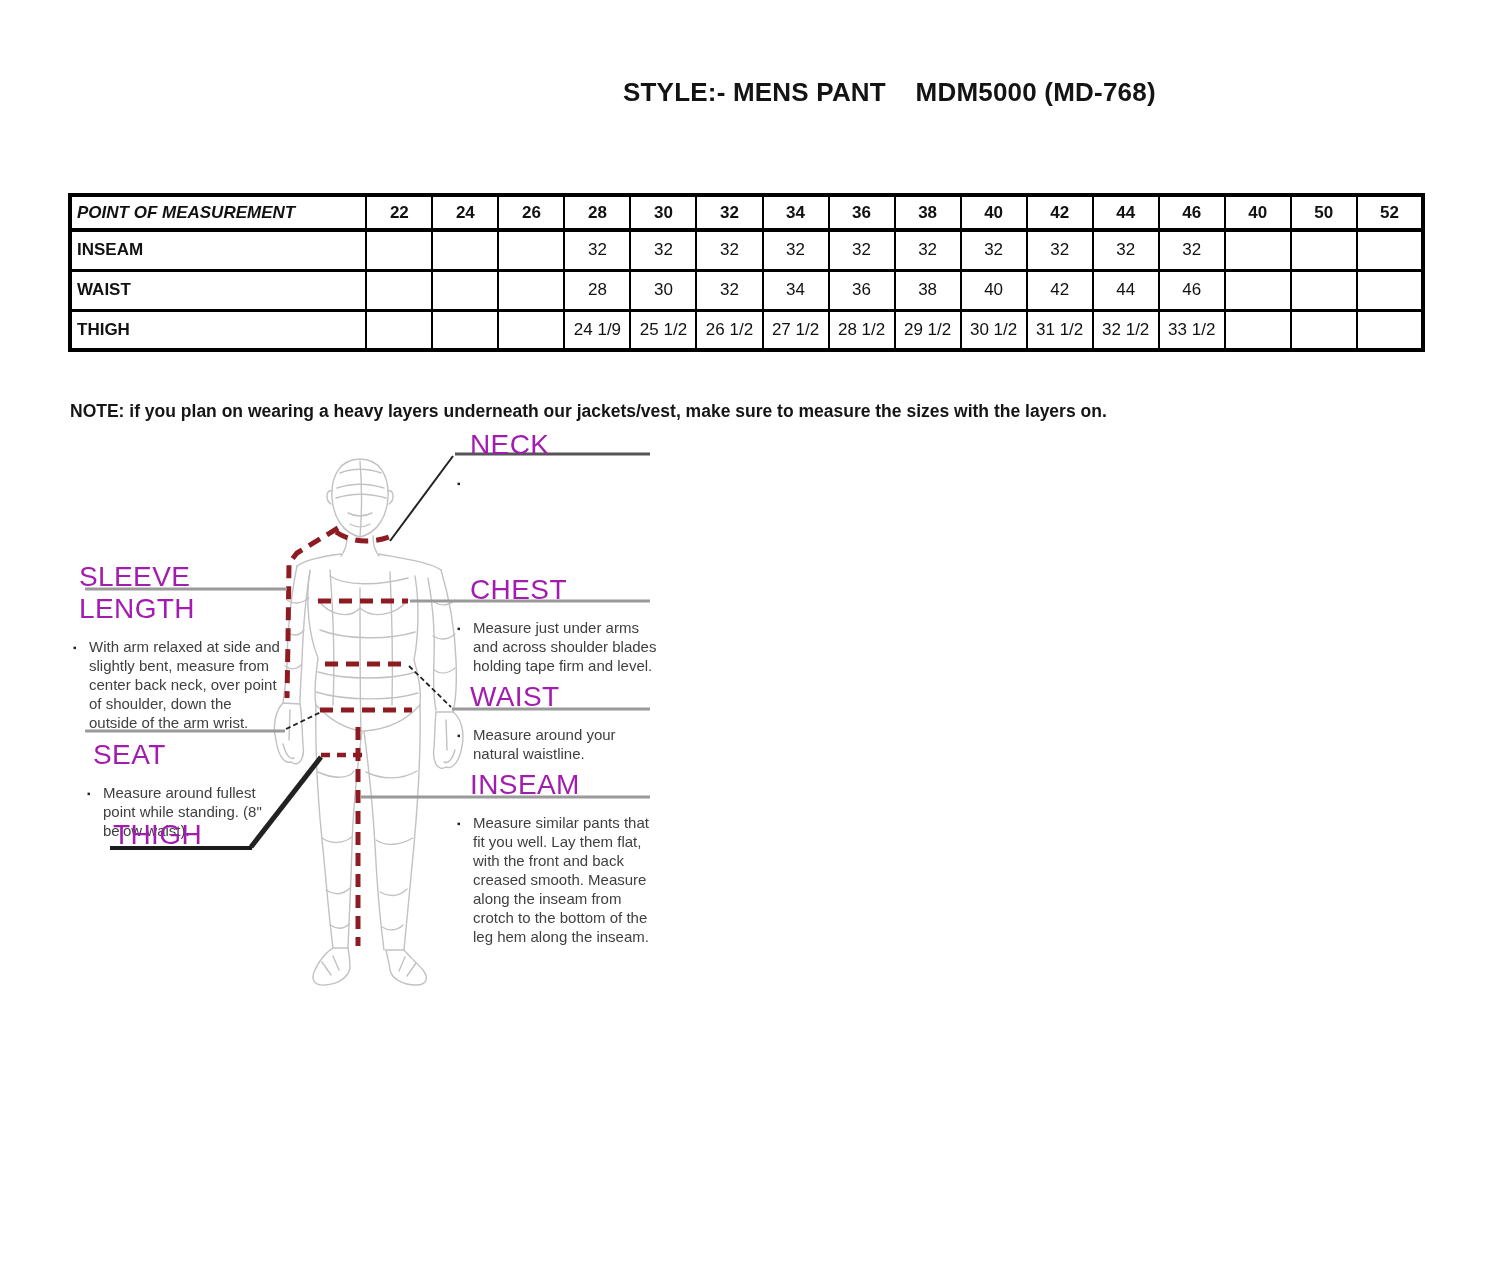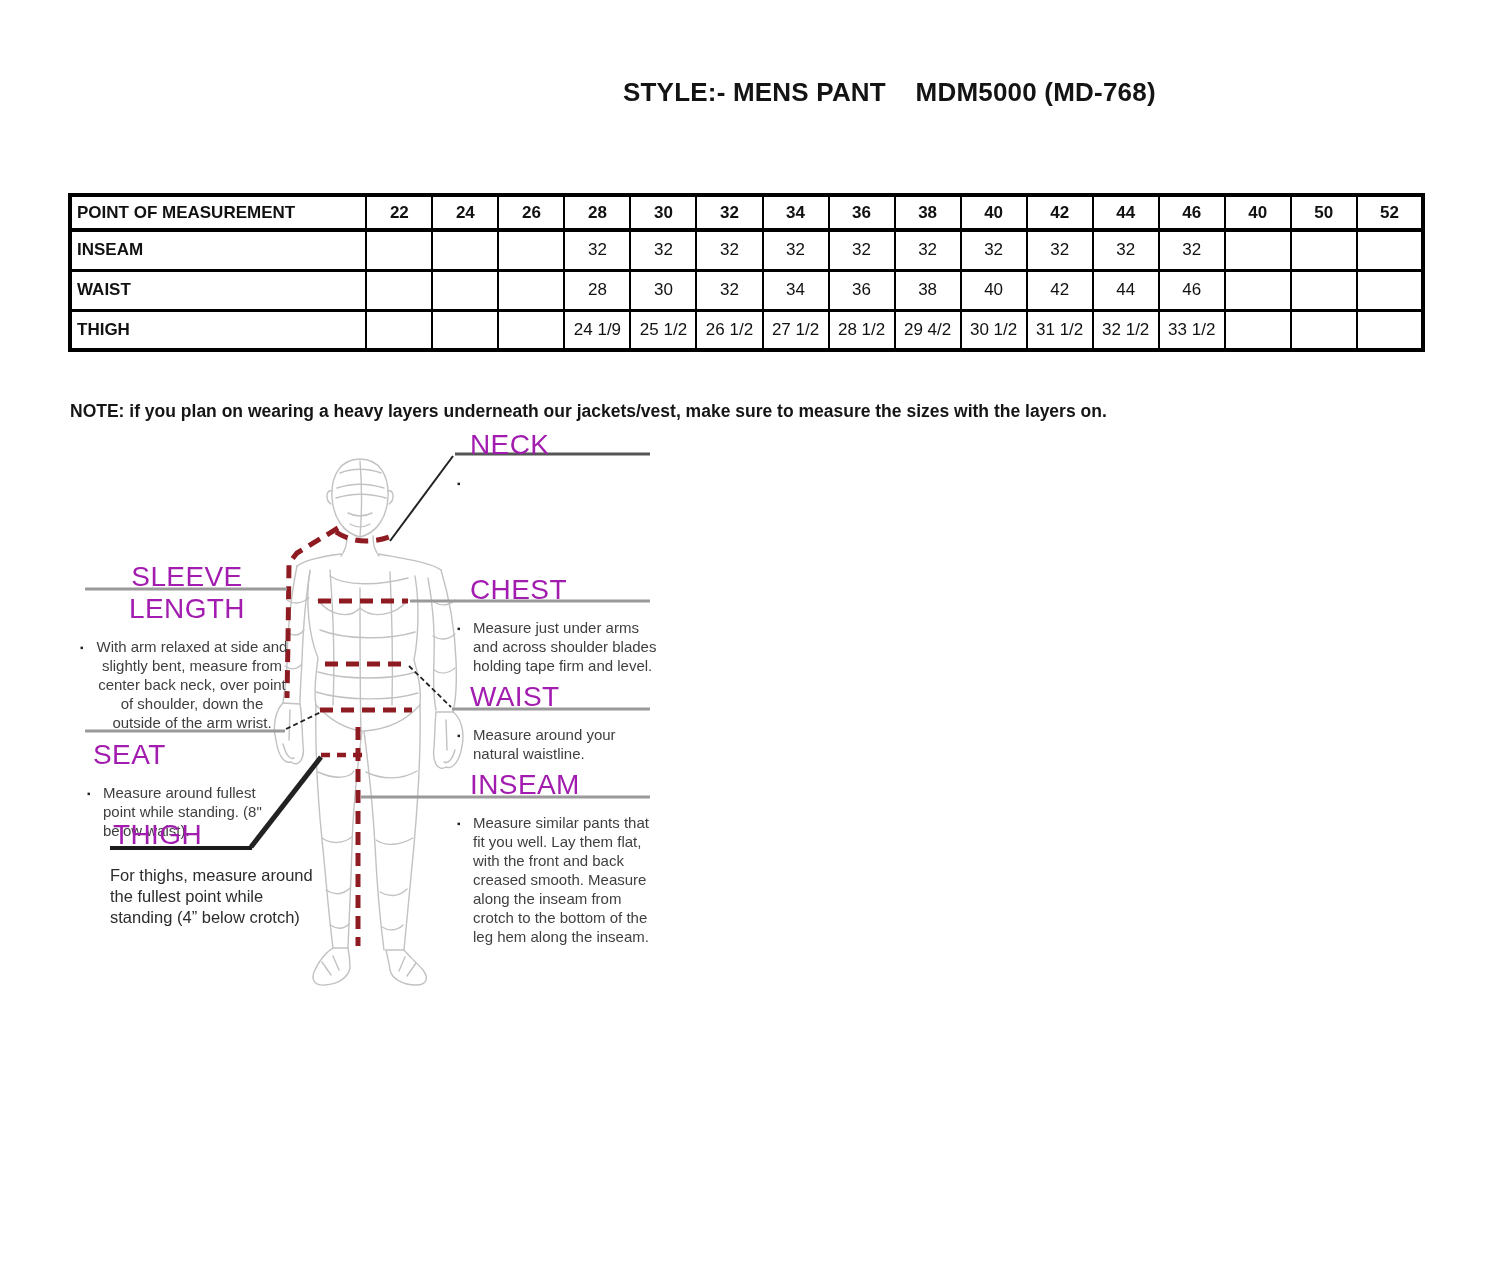--- a/index.html
+++ b/index.html
@@ -5,21 +5,21 @@
   html,body { margin:0; padding:0; background:#ffffff; }
   body { width:1500px; height:1283px; position:relative; font-family:"Liberation Sans", sans-serif; }
   .page { position:absolute; inset:0; overflow:hidden; }
 
   .title { position:absolute; left:623px; top:77px; font-size:26px; font-weight:bold; color:#141414; white-space:pre; letter-spacing:0.2px; }
 
   .table-wrap { position:absolute; left:68px; top:193px; width:1357px; }
   table.size { border-collapse:collapse; table-layout:fixed; width:100%; border:4px solid #000; }
   table.size th, table.size td { border:2px solid #000; font-size:17px; color:#111; padding:0; text-align:center; overflow:hidden; white-space:nowrap; }
   table.size thead th { height:31px; font-weight:bold; border-bottom:4px solid #000; }
-  table.size thead th:first-child { text-align:left; padding-left:5px; }
+  table.size thead th:first-child { text-align:left; padding-left:5px;font-style:italic; }
   table.size tbody th.rowlabel { text-align:left; padding-left:5px; font-weight:bold; }
   table.size tbody tr { height:40px; }
   table.size tbody tr + tr { border-top:3px solid #000; }
 
   .note { position:absolute; left:70px; top:401px; font-size:17.5px; font-weight:bold; color:#151515; }
 
   svg.diagram { position:absolute; left:0; top:0; width:1500px; height:1283px; pointer-events:none; }
   .wire { stroke:var(--wireframe,#c2c2c2); fill:none; stroke-width:1.4; stroke-linecap:round; }
   .measure { stroke:var(--measure-line,#8e1b21); fill:none; stroke-width:5; stroke-dasharray:13 8; }
   .measure.small { stroke-width:4.5; stroke-dasharray:9 7; }
@@ -130,21 +130,21 @@
           <tr>
             <th class="rowlabel">THIGH</th>
             <td></td>
             <td></td>
             <td></td>
             <td>24 1/9</td>
             <td>25 1/2</td>
             <td>26 1/2</td>
             <td>27 1/2</td>
             <td>28 1/2</td>
-            <td>29 4/2</td>
+            <td>29 1/2</td>
             <td>30 1/2</td>
             <td>31 1/2</td>
             <td>32 1/2</td>
             <td>33 1/2</td>
             <td></td>
             <td></td>
             <td></td>
           </tr>
         </tbody>
     </table>
@@ -246,21 +246,21 @@
       <path class="underline black" d="M110,848 H252"></path>
       <path class="leader thick" d="M251,847 L321,757"></path>
     </g>
   </svg>
 
   <div class="label-block" style="left:455px; top:429px; width:195px;">
     <div class="lb-heading indent-md">NECK</div>
     <div class="lb-text"><span class="bullet">▪</span></div>
   </div>
 
-  <div class="label-block" style="left:78px; top:561px; width:210px;text-align:center;">
+  <div class="label-block" style="left:71px; top:561px; width:210px;">
     <div class="lb-heading indent-sm">SLEEVE LENGTH</div>
     <div class="lb-text"><span class="bullet">▪</span><span>With arm relaxed at side and slightly bent, measure from center back neck, over point of shoulder, down the outside of the arm wrist.</span></div>
   </div>
 
   <div class="label-block" style="left:455px; top:574px; width:205px;">
     <div class="lb-heading indent-md">CHEST</div>
     <div class="lb-text"><span class="bullet">▪</span><span>Measure just under arms and across shoulder blades holding tape firm and level.</span></div>
   </div>
 
   <div class="label-block" style="left:455px; top:681px; width:195px;">
@@ -273,16 +273,15 @@
     <div class="lb-text"><span class="bullet">▪</span><span>Measure around fullest point while standing. (8" below waist).</span></div>
   </div>
 
   <div class="label-block" style="left:455px; top:769px; width:200px;">
     <div class="lb-heading indent-md">INSEAM</div>
     <div class="lb-text"><span class="bullet">▪</span><span>Measure similar pants that fit you well. Lay them flat, with the front and back creased smooth. Measure along the inseam from crotch to the bottom of the leg hem along the inseam.</span></div>
   </div>
 
   <div class="label-block thigh-block" style="left:110px; top:819px; width:215px;">
     <div class="lb-heading" style="padding-left:3px;">THIGH</div>
-    <div class="lb-text nobullet"><span>For thighs, measure around the fullest point while standing (4” below crotch)</span></div>
   </div>
 
 </div>
 
 </body></html>

